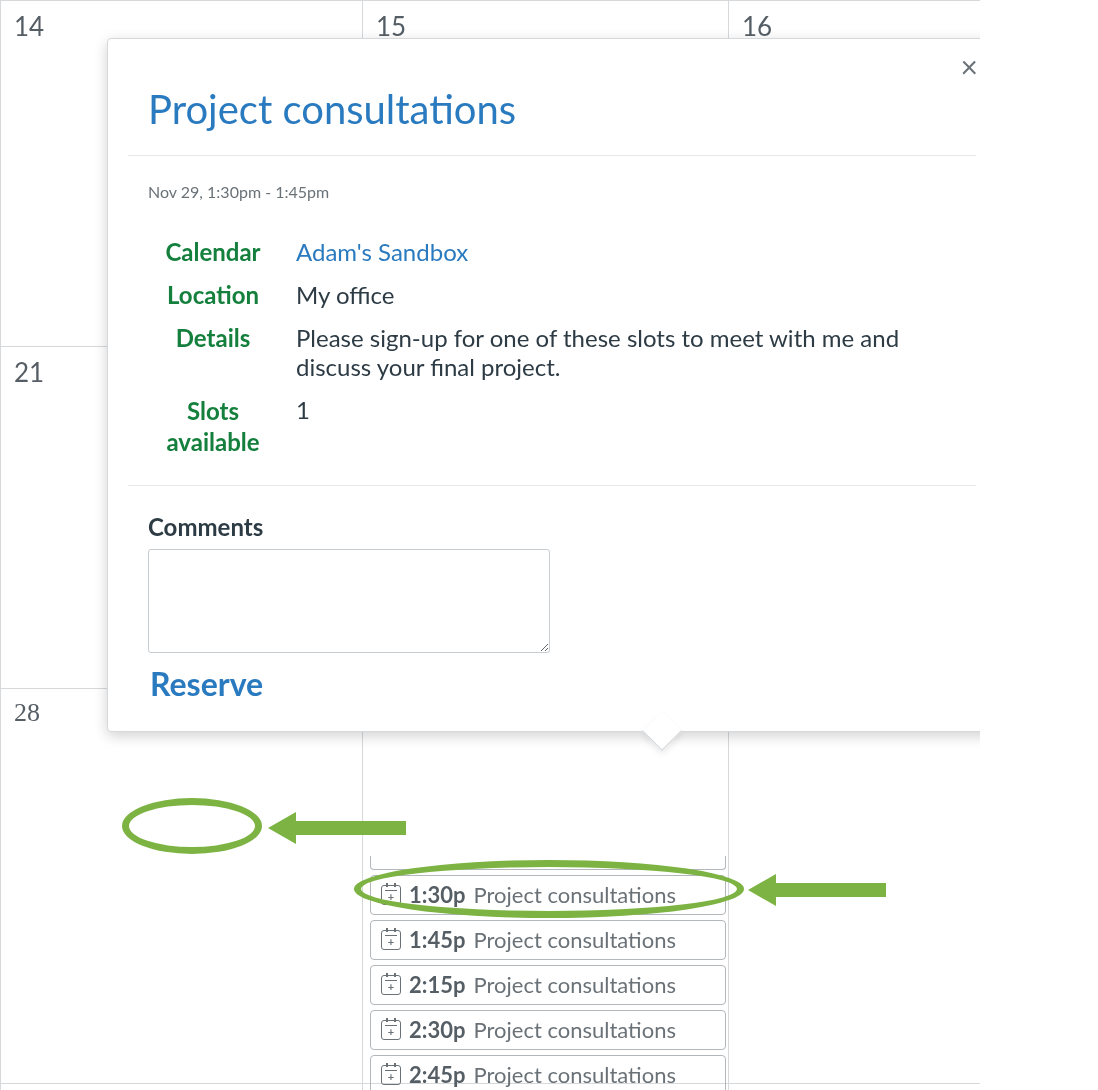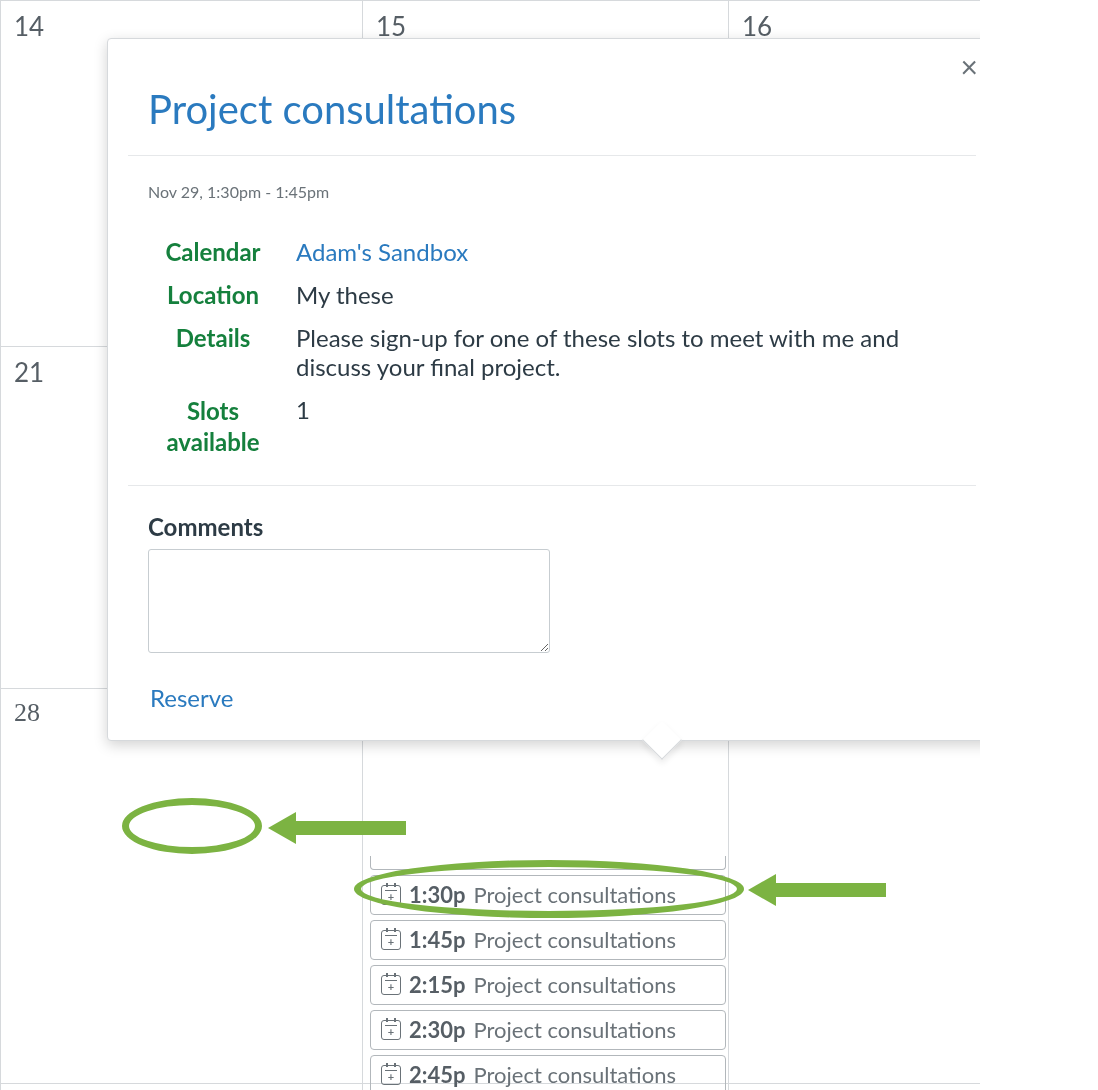--- a/index.html
+++ b/index.html
@@ -149,23 +149,23 @@
   textarea.comments {
     width: 402px;
     height: 104px;
     border: 1px solid #c7cdd1;
     border-radius: 3px;
     resize: both;
     font: inherit;
     padding: 6px;
   }
   .reserve {
-    margin-top: 25px;
-    font-size: 24px;
-    font-weight: 400;
+    margin-top: 6px;
+    font-size: 32px;
+    font-weight: 700;
     color: #2a7abf;
     cursor: pointer;
     display: inline-block;
     padding: 2px 2px;
   }
   
   .oval {
     position: absolute;
     border: 7px solid #7cb342;
     border-radius: 50%;
@@ -281,21 +281,21 @@
     <span class="close">×</span>
     <h1>Project consultations</h1>
     <div class="hr"></div>
     <div class="datetime">Nov 29, 1:30pm - 1:45pm</div>
 
     <div class="info">
       <div class="label">Calendar</div>
       <div class="link">Adam's Sandbox</div>
 
       <div class="label">Location</div>
-      <div class="val">My these</div>
+      <div class="val">My office</div>
 
       <div class="label">Details</div>
       <div class="val">Please sign-up for one of these slots to meet with me and discuss your final project.</div>
 
       <div class="label" style="line-height:1.3;">Slots available</div>
       <div class="val">1</div>
     </div>
 
     <div class="hr2"></div>
 

